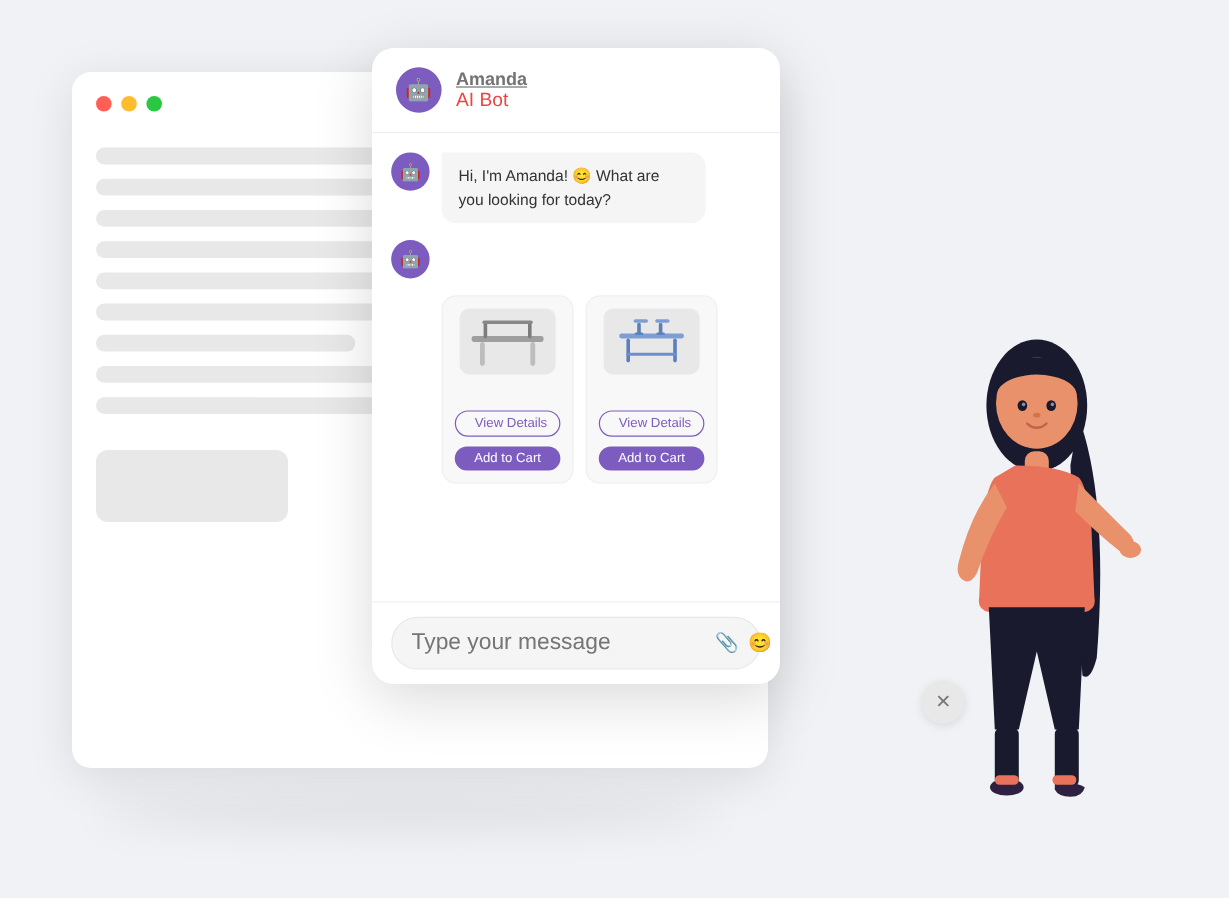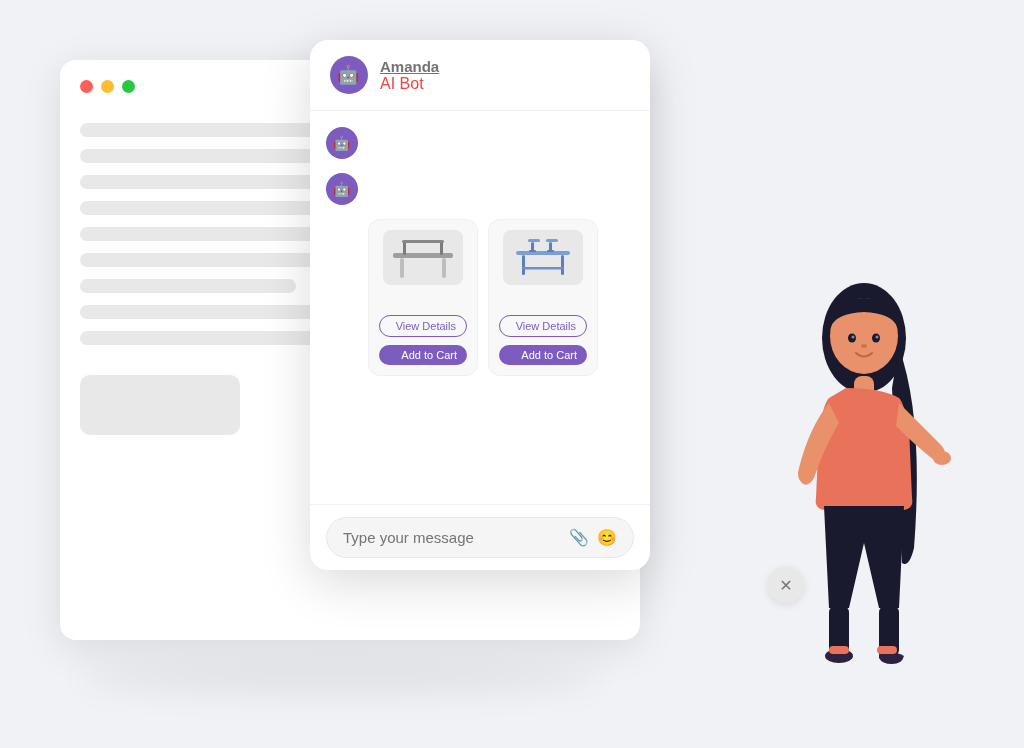--- a/index.html
+++ b/index.html
@@ -217,42 +217,42 @@
     }
     .btn-add-to-cart {
       background: #7c5cbf;
       border: none;
       color: #fff;
       border-radius: 20px;
       padding: 4px 10px;
       font-size: 11px;
       cursor: pointer;
       width: 100%;
-      text-align: right;
+      text-align: center;
     }
 
     
     .chat-input-area {
       padding: 12px 16px;
       border-top: 1px solid #f0f0f0;
     }
     .chat-input-box {
       display: flex;
       align-items: center;
       background: #f5f5f5;
       border-radius: 24px;
       padding: 10px 16px;
       gap: 8px;
       border: 1.5px solid #e8e8e8;
     }
     .chat-input-box input {
       flex: 1;
       border: none;
       background: transparent;
-      font-size: 15px;
+      font-size: 19px;
       color: #999;
       outline: none;
     }
     .input-icon {
       color: #aaa;
       font-size: 16px;
       cursor: pointer;
     }
 
     
@@ -329,20 +329,21 @@
       <div class="subtitle">AI Bot</div>
     </div>
   </div>
 
   <div class="chat-messages">
 
     <div class="bot-message-row">
       <div class="bot-avatar-small">
         <span>🤖</span>
       </div>
+      <div class="bot-bubble">Hi, I'm Amanda! 😊 What are you looking for today?</div>
     </div>
 
 
     <div class="bot-message-row">
       <div class="bot-avatar-small">
         <span>🤖</span>
       </div>
     </div>
 
     <div class="product-cards-row">

